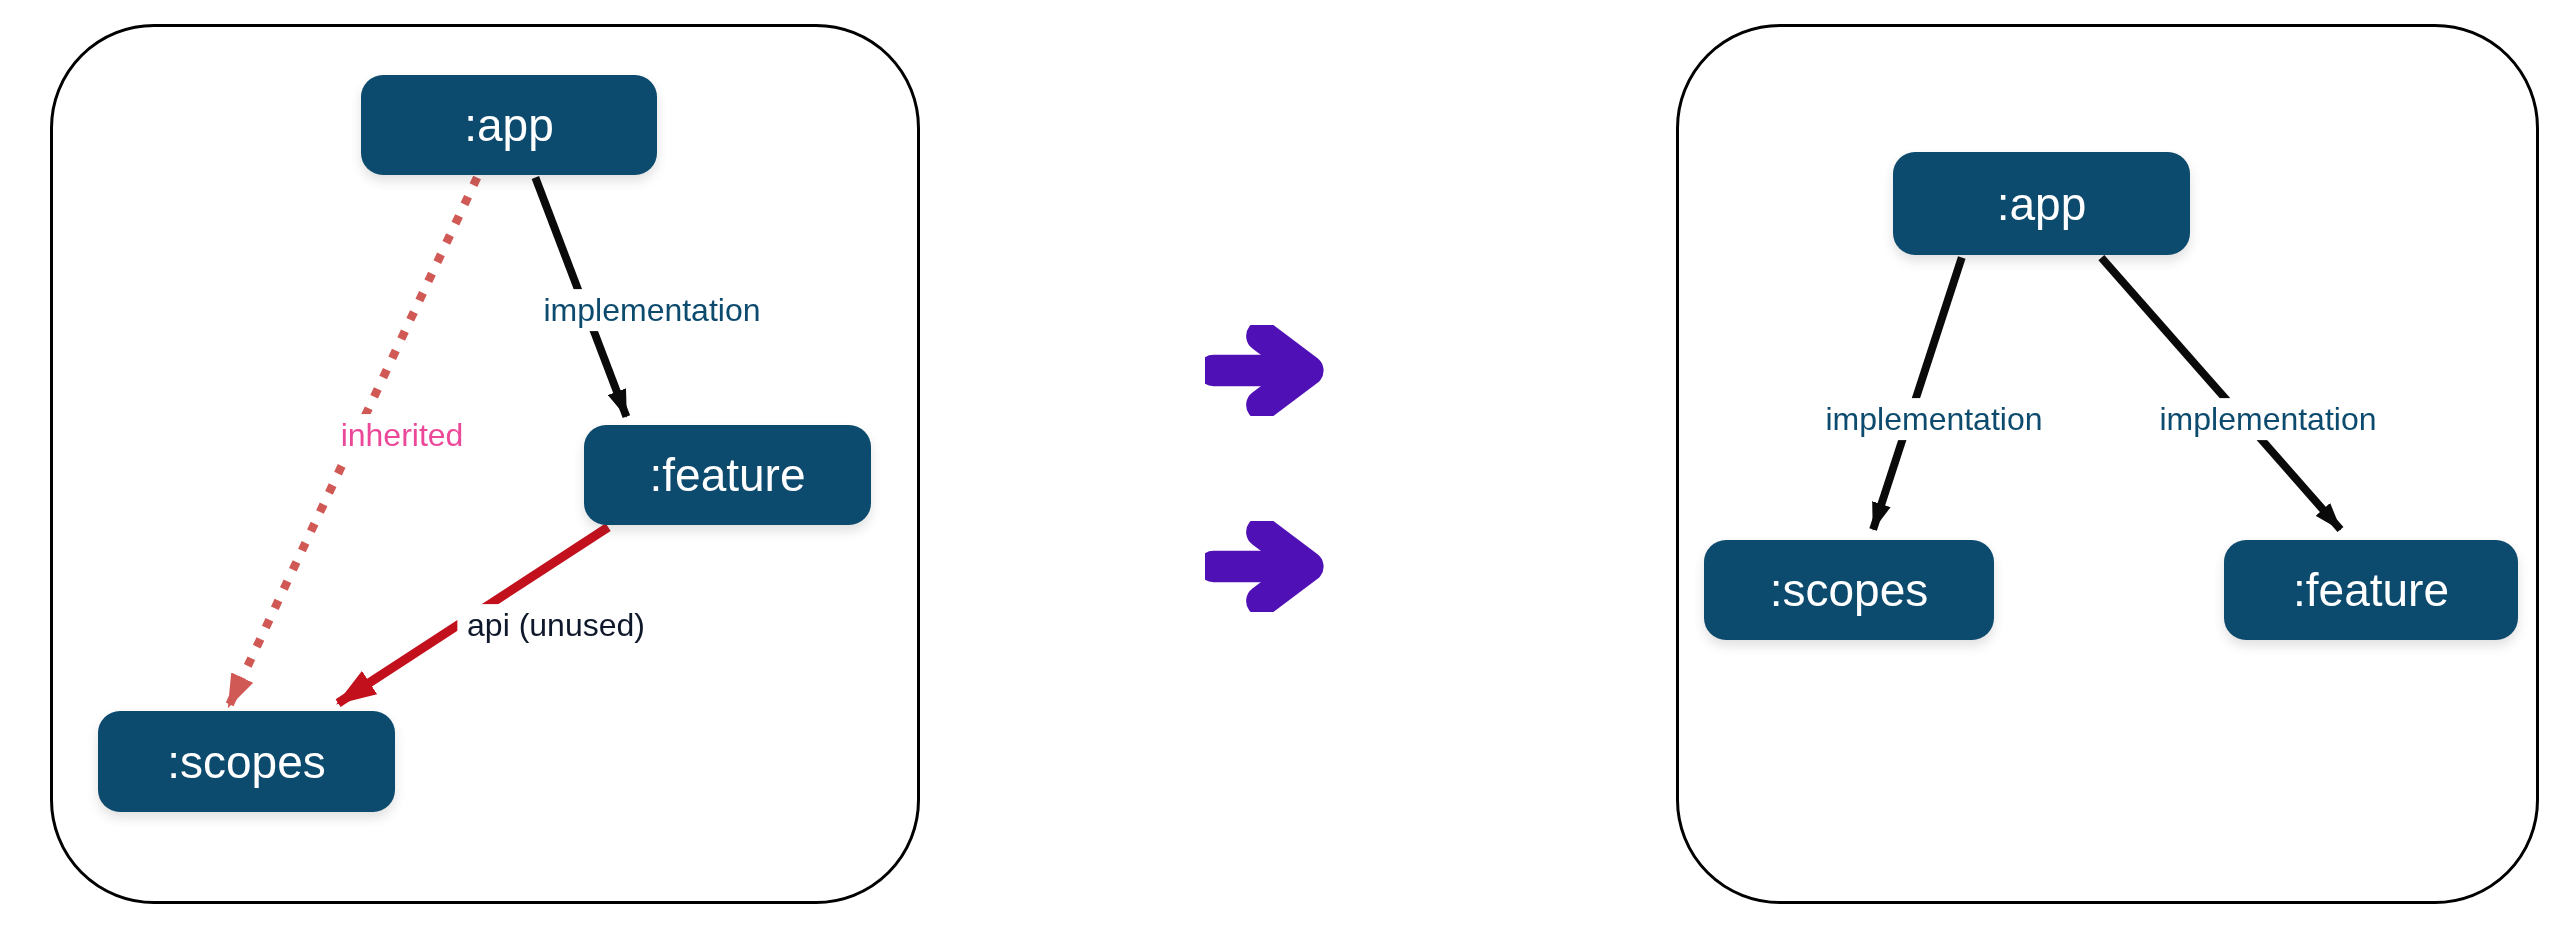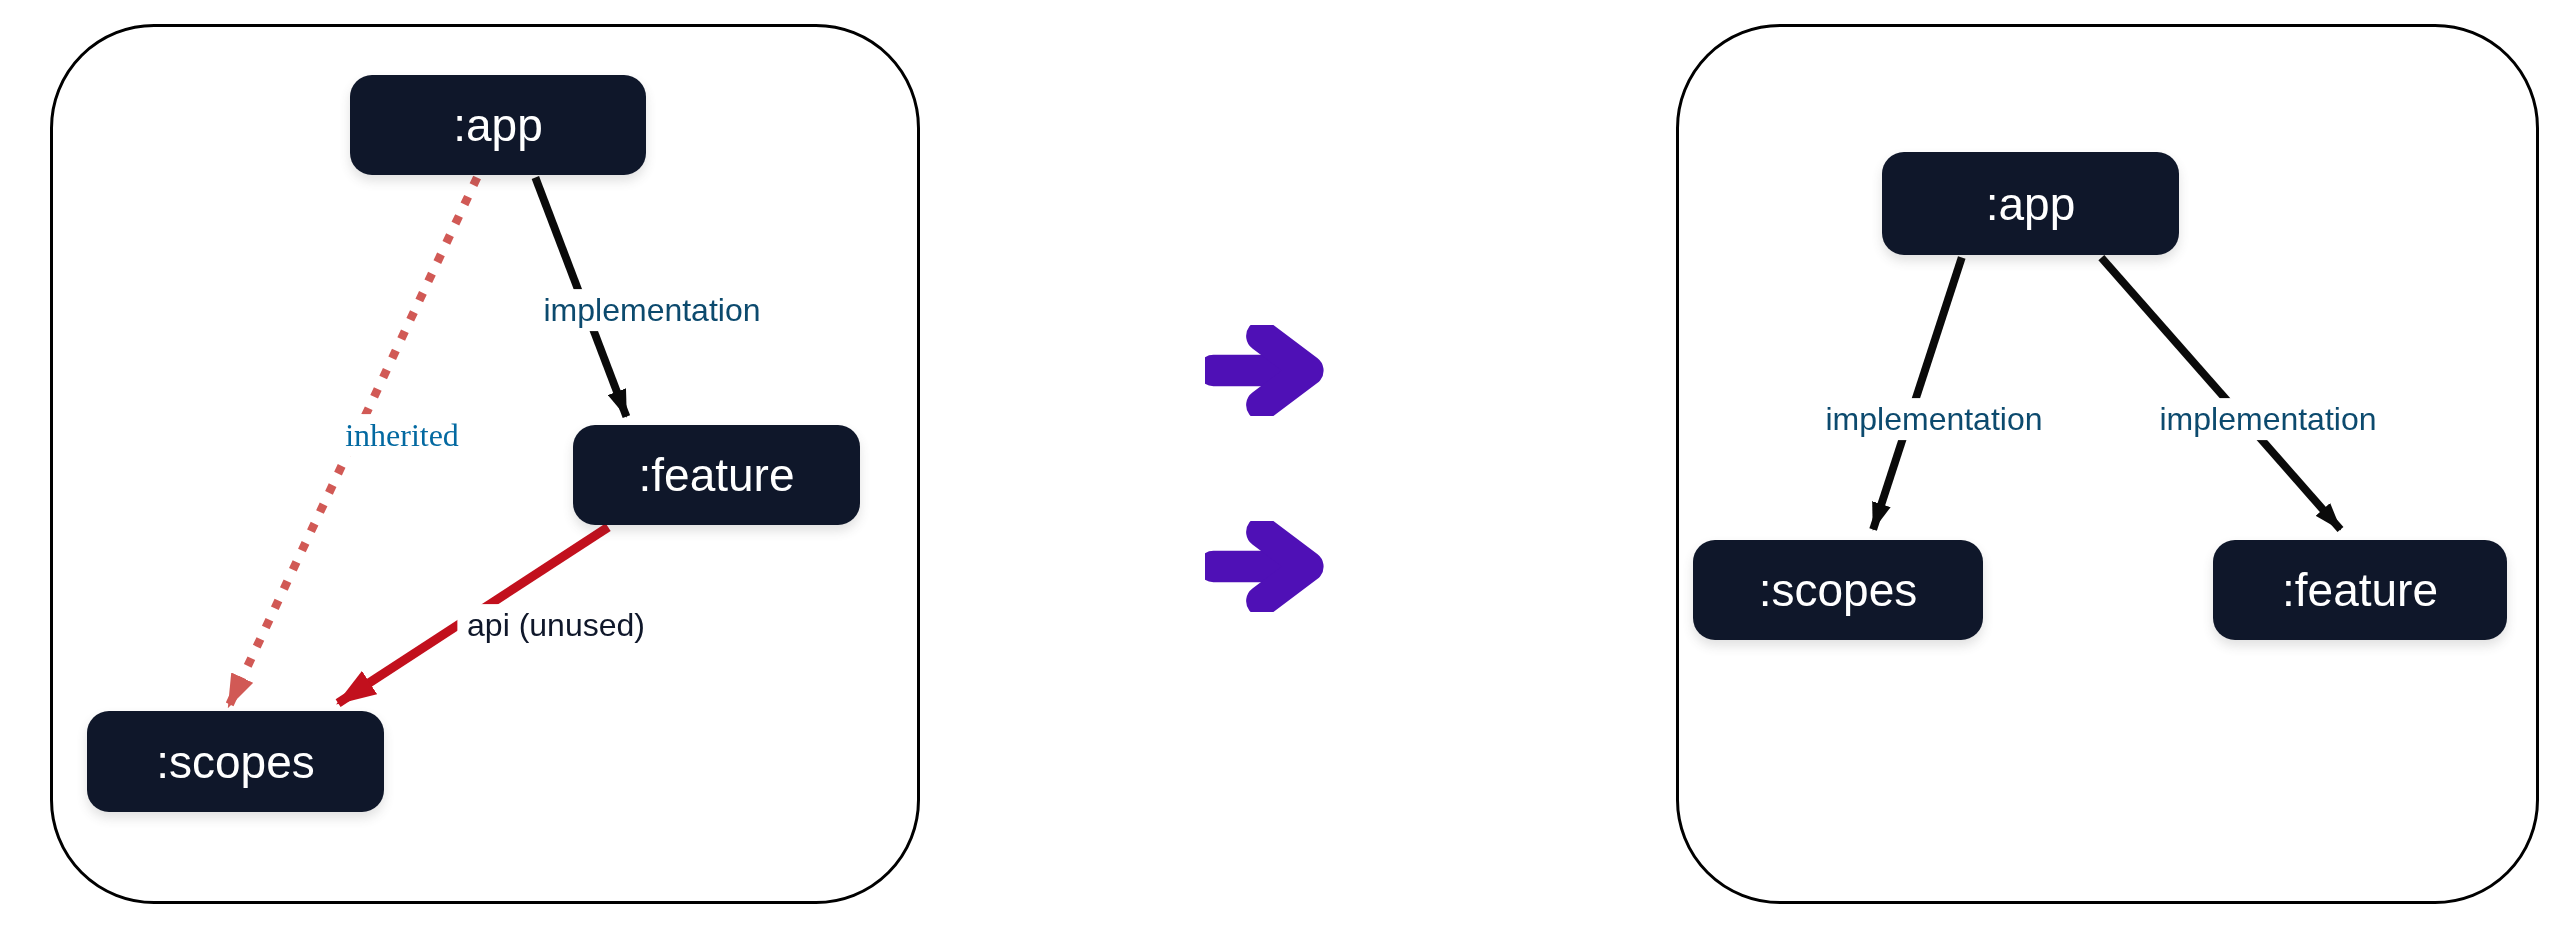--- a/index.html
+++ b/index.html
@@ -8,36 +8,36 @@
     font-family:"Liberation Sans", sans-serif;
   }
   .panel{
     position:absolute;background:#ffffff;border:3.6px solid #000000;border-radius:104px;
     box-sizing:border-box;
   }
   .panel.before{left:50px;top:24px;width:870px;height:880px;}
   .panel.after{left:1676px;top:24px;width:863px;height:880px;}
   .edges{position:absolute;left:0;top:0;width:2576px;height:934px;}
   .node{
-    position:absolute;background:#0f172a;border-radius:22px;color:#ffffff;
+    position:absolute;background:#0c4a6e;border-radius:22px;color:#ffffff;
     display:flex;align-items:center;justify-content:center;
-    font-size:46px;line-height:1;box-shadow:0 6px 11px rgba(70,70,70,.16);
+    font-size:46px;line-height:1;box-shadow:0 6px 11px rgba(70,70,70,.16);margin-left:11px;
   }
   .node.l-app{left:350px;top:75px;width:296px;height:100px;}
   .node.l-feature{left:573px;top:425px;width:287px;height:100px;}
   .node.l-scopes{left:87px;top:711px;width:297px;height:101px;}
   .node.r-app{left:1882px;top:152px;width:297px;height:103px;}
   .node.r-scopes{left:1693px;top:540px;width:290px;height:100px;}
   .node.r-feature{left:2213px;top:540px;width:294px;height:100px;}
   .edge-label{
     position:absolute;transform:translate(-50%,-50%);background:#ffffff;
     padding:4.9px 9.7px;font-size:32px;line-height:1;color:#0c4a6e;white-space:nowrap;
   }
   .edge-label.impl-left{left:652px;top:310px;}
-  .edge-label.inherited{left:402px;top:435px;color:#0369a1;font-family:Liberation Serif, serif;}
+  .edge-label.inherited{left:402px;top:435px;color:#ec4899;}
   .edge-label.api{left:556px;top:625px;color:#0f172a;}
   .edge-label.impl-r1{left:1934px;top:419px;}
   .edge-label.impl-r2{left:2268px;top:419px;}
   .chip{
     position:absolute;left:1012px;top:433px;width:512px;height:59px;background:#d2d2d2;
     display:flex;align-items:center;justify-content:center;font-size:36px;color:#000000;
     white-space:nowrap;
   }
   .big-arrow{position:absolute;width:121px;height:91px;}
   .big-arrow.top{left:1205px;top:325px;}

